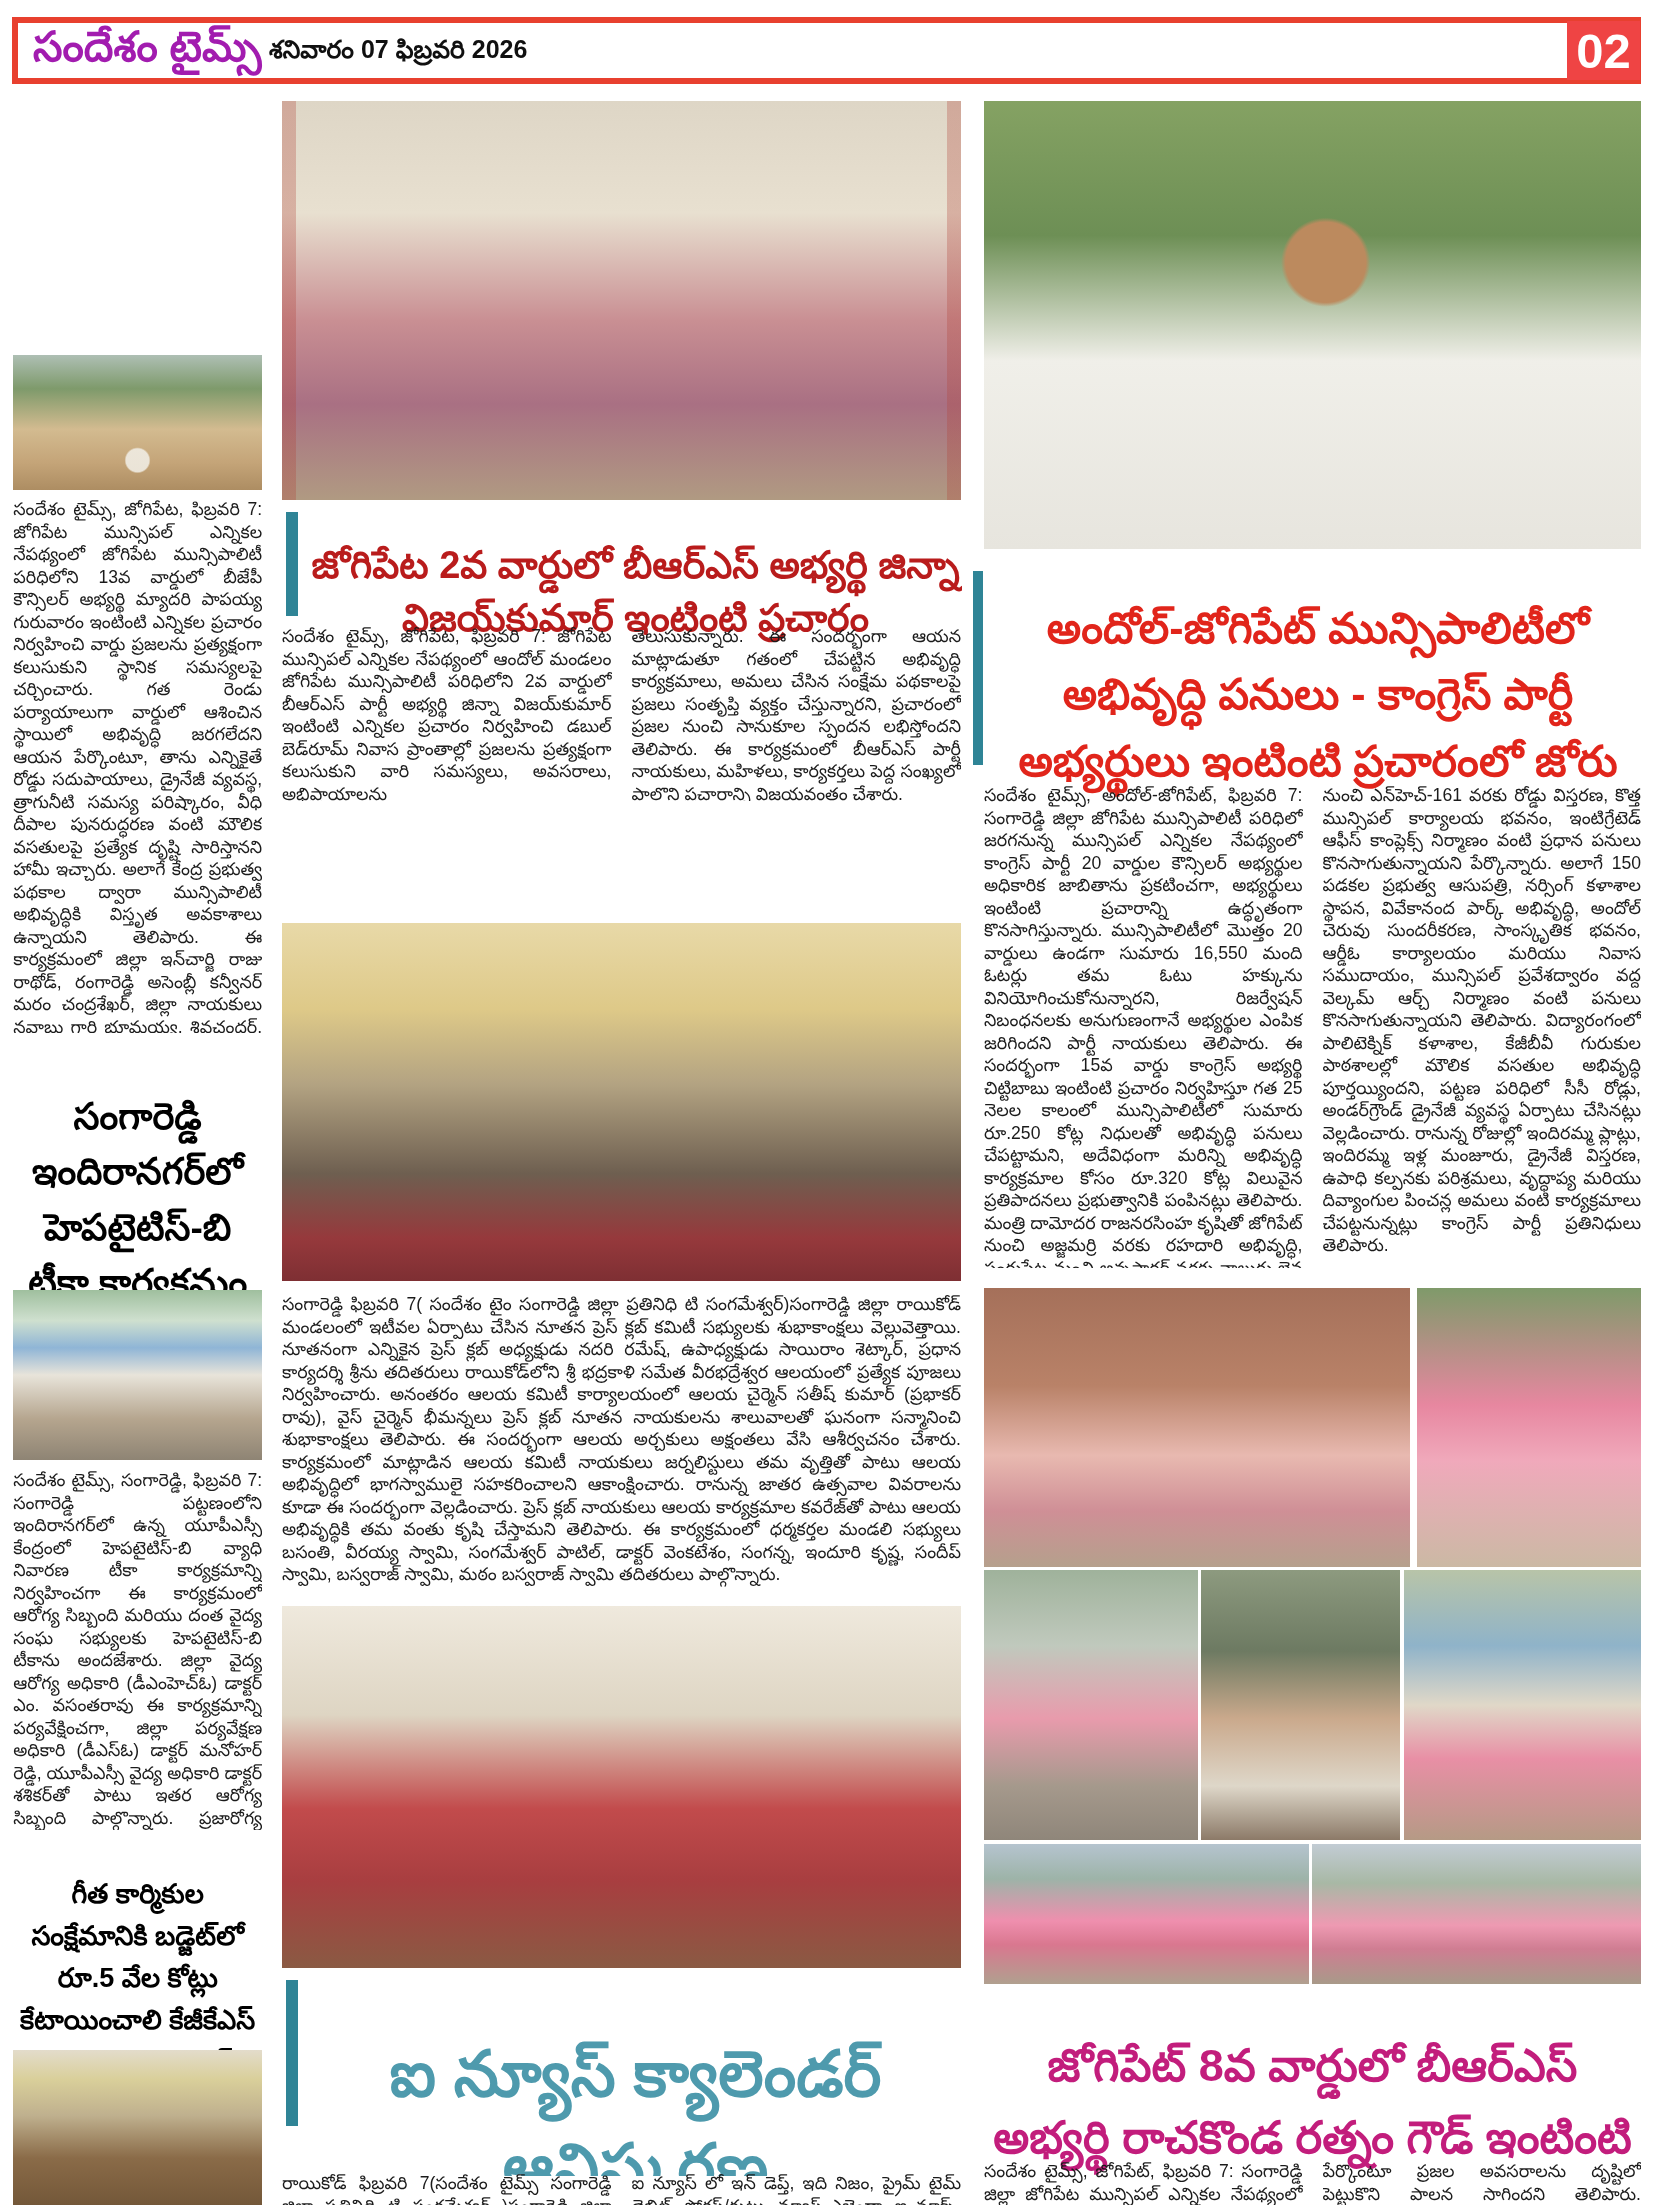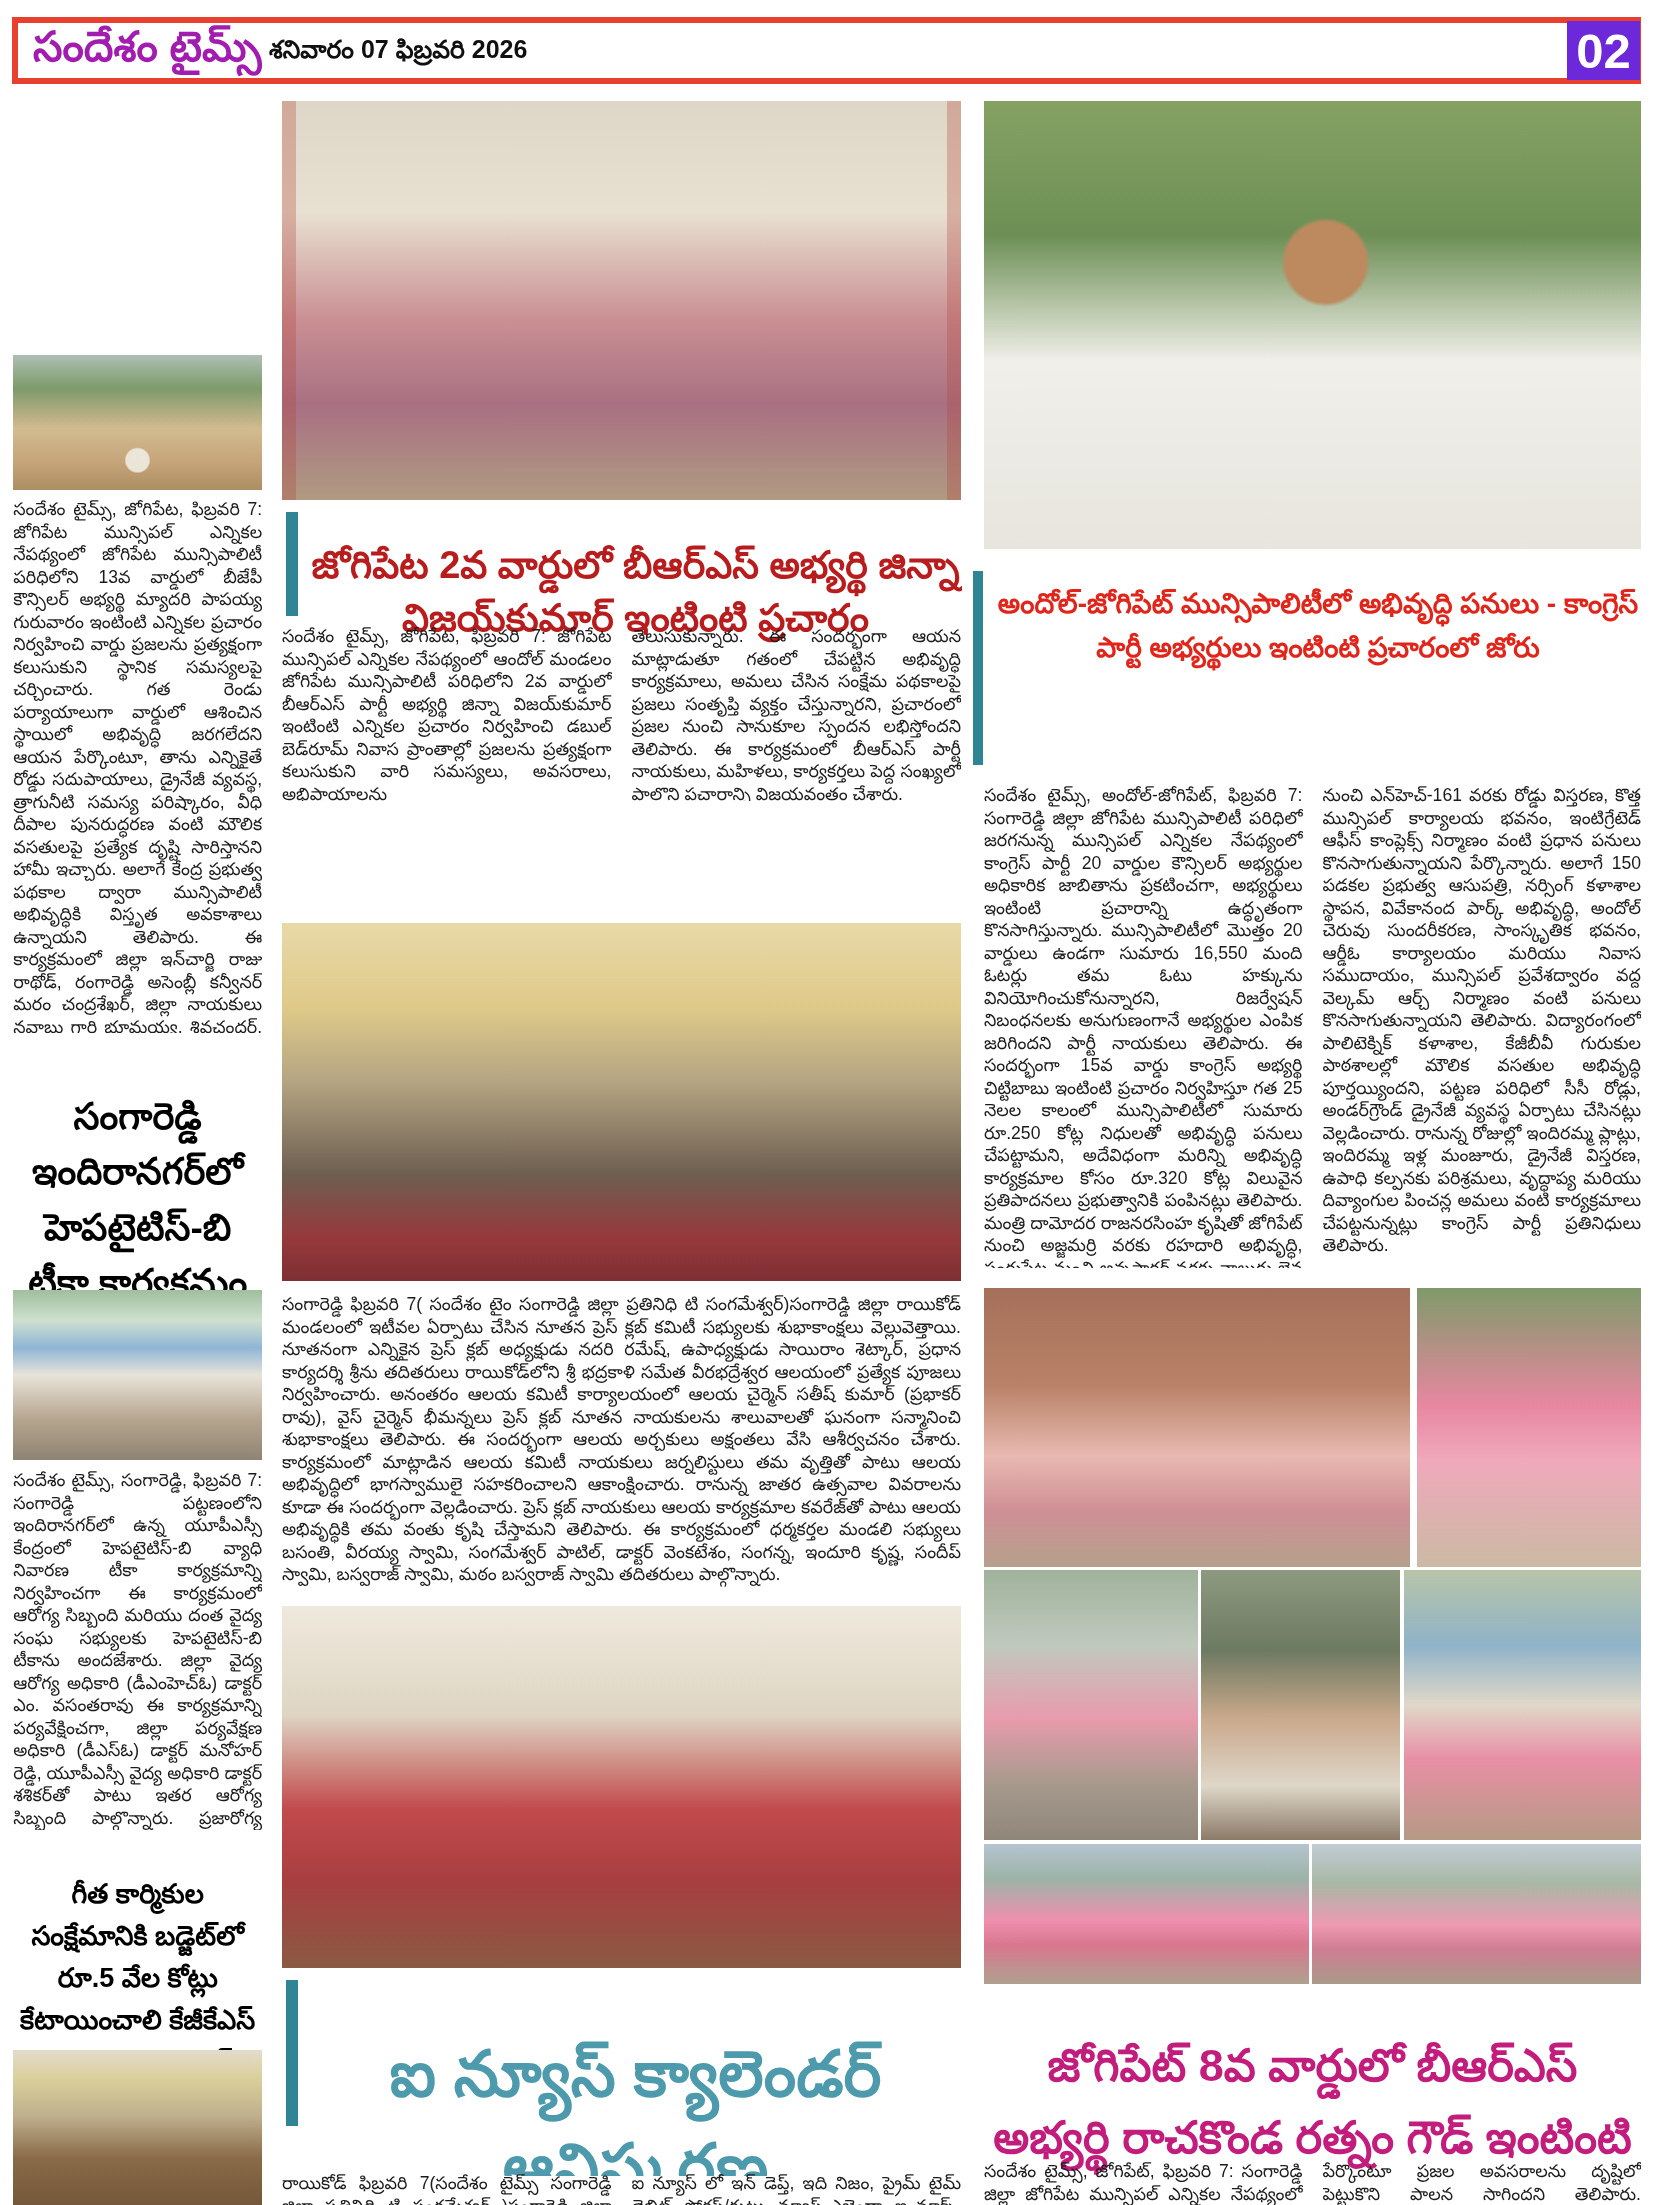--- a/index.html
+++ b/index.html
@@ -5,21 +5,21 @@
   html,body{margin:0;padding:0;background:#ffffff;}
   #page{position:relative;width:1654px;height:2547px;background:#ffffff;overflow:hidden;
         font-family:"Liberation Sans", sans-serif;color:#141414;}
   .abs{position:absolute;box-sizing:border-box;}
   
   .header-frame{left:12.3px;top:17px;width:1629px;height:67px;border:6.2px solid #e8402f;background:#fff;}
   .masthead{left:33px;top:23px;width:397px;height:57px;font-size:42px;font-weight:700;color:#a21caf;
             display:flex;align-items:center;white-space:nowrap;text-align:center;}
   .edition-date{left:269px;top:31px;height:42px;font-size:25px;font-weight:700;color:#101010;
             display:flex;align-items:center;white-space:nowrap;}
-  .page-badge{left:1567px;top:21px;width:73px;height:59px;background:#6d28d9;color:#ffffff;
+  .page-badge{left:1567px;top:21px;width:73px;height:59px;background:#ef4444;color:#ffffff;
             font-size:49px;font-weight:800;display:flex;align-items:center;justify-content:center;}
   
   .headline{font-weight:800;text-align:center;color:#000;overflow:hidden;}
   .bodytext{font-size:17.6px;line-height:1.28;text-align:justify;overflow:hidden;color:#1b1b1b;}
   .twocol{display:flex;gap:20px;overflow:hidden;}
   .twocol p{margin:0;flex:1 1 0;font-size:17.6px;line-height:1.28;text-align:justify;overflow:hidden;color:#1b1b1b;}
   .photo{background-color:#c9c2b4;overflow:hidden;}
   .tealbar{background:#2f8496;}
   
   .l-h1{left:13.2px;top:104px;width:249px;height:249px;font-size:31px;line-height:1.55;}
@@ -48,21 +48,21 @@
   .ph-c3{left:282px;top:1606px;width:679px;height:362px;
      background:linear-gradient(180deg,#efe9dd 0%,#ded5c3 30%,#c24b4c 56%,#a83e40 76%,#8a5a43 100%);}
   .c-bar2{left:286px;top:1980px;width:11.5px;height:146px;}
   .c-h3{left:309px;top:1975px;width:653px;height:148px;font-size:64px;line-height:1.45;color:#4e9aad;}
   .c-b3{left:282px;top:2172px;width:679px;height:340px;}
   
   .ph-r1{left:984px;top:101px;width:657px;height:448px;
      background:radial-gradient(circle at 52% 36%, #bc8a5e 0 9%, transparent 10%),
      linear-gradient(180deg,#85a263 0%,#6d8f55 30%,#f0efe9 58%,#e7e5de 100%);}
   .r-bar1{left:973px;top:571px;width:9.7px;height:194px;}
-  .r-h1{left:995px;top:559px;width:646px;height:210px;font-size:28px;line-height:1.55;color:#e1251b;}
+  .r-h1{left:995px;top:559px;width:646px;height:210px;font-size:43px;line-height:1.55;color:#e1251b;}
   .r-b1{left:984px;top:784px;width:657px;height:484px;}
   .col-r1a{left:984px;top:1288px;width:426px;height:279px;
      background:linear-gradient(180deg,#a5705a 0%,#b98268 35%,#e8b9b0 60%,#cf8f96 80%,#b5a08c 100%);}
   .col-r1b{left:1417px;top:1288px;width:224px;height:279px;
      background:linear-gradient(180deg,#7f9a6a 0%,#e787a0 42%,#f0a9bb 62%,#cbb9a4 100%);}
   .col-r2a{left:984px;top:1570px;width:214px;height:270px;
      background:linear-gradient(180deg,#9fb29b 0%,#c0c9bd 28%,#e89bac 55%,#a5998c 80%,#8f867a 100%);}
   .col-r2b{left:1201px;top:1570px;width:199px;height:270px;
      background:linear-gradient(180deg,#8d9a7f 0%,#6d7a62 30%,#caa98c 55%,#ded7c9 80%,#8c7a68 100%);}
   .col-r2c{left:1404px;top:1570px;width:237px;height:270px;

